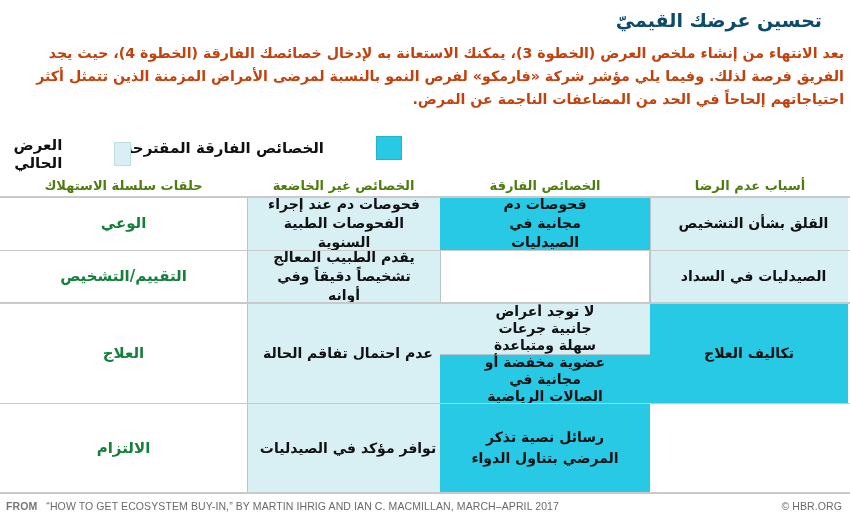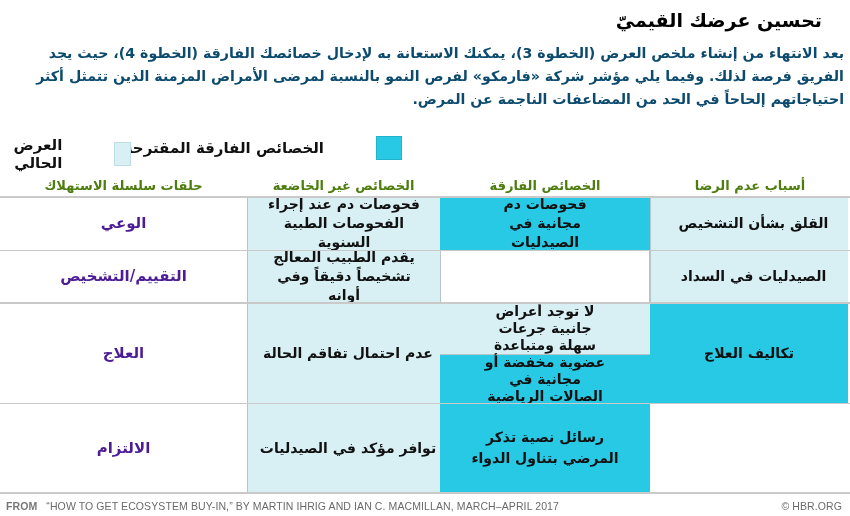--- a/index.html
+++ b/index.html
@@ -1,26 +1,26 @@
 <!DOCTYPE html>
 <html><head>
   <meta charset="utf-8">
   <style>
     * { box-sizing: border-box; margin: 0; padding: 0; }
     html, body { width: 850px; height: 516px; background: #ffffff; overflow: hidden; }
     body { font-family: "DejaVu Sans", sans-serif; color: #111; position: relative; }
 
     .title {
       position: absolute; right: 28px; top: 9px;
-      font-size: 19px; font-weight: bold; direction: rtl; color: #000000;
+      font-size: 19px; font-weight: bold; direction: rtl; color: #0c4a6e;
     }
     .intro {
       position: absolute; right: 6px; top: 42px; width: 840px;
       direction: rtl; text-align: right;
-      font-size: 14.2px; line-height: 23px; font-weight: bold; color: #0c4a6e;
+      font-size: 14.2px; line-height: 23px; font-weight: bold; color: #c2410c;
     }
 
     .legend { position: absolute; top: 136px; right: 0; width: 850px; height: 26px; direction: rtl; }
     .legend-item { position: absolute; top: 0; display: flex; align-items: center; direction: rtl; gap: 44px; }
     .legend-item .swatch { width: 26px; height: 24px; margin-left: 8px; }
     .legend-item .label { font-size: 15px; font-weight: bold; color: #111; }
     .legend-proposed { right: 448px; }
     .legend-current { right: 719px; }
     .sw-proposed { background: #27c9e4; border: 1px solid #1fb3cc; }
     .sw-current { background: #d8f0f4; border: 1px solid #bcdde3; }
@@ -37,21 +37,21 @@
       position: absolute; left: 0; width: 850px; height: 2px; background: #c9c9c9;
     }
     .cell {
       position: absolute; display: flex; align-items: center; justify-content: center;
       text-align: center; direction: rtl;
       font-size: 14px; font-weight: bold; line-height: 19px; color: #111;
     }
     .cell.current { background: #d8f0f4; }
     .cell.proposed { background: #27c9e4; }
     .cell.empty { background: #ffffff; }
-    .cell.stage { color: #4c1d95; font-size: 15px; }
+    .cell.stage { color: #15803d; font-size: 15px; }
     .cell.bl { border-left: 1px solid #b8c6c9; padding-left: 8px; }
     .cell.br { border-right: 1px solid #b8c6c9; }
     .cell.bb { border-bottom: 1px solid #b8c6c9; }
 
     .footer {
       position: absolute; left: 6px; top: 500px; width: 840px; height: 14px;
       font-family: "Liberation Sans", sans-serif; font-size: 10.5px; color: #6a6a6a;
       letter-spacing: 0.1px;
     }
     .footer .from { font-weight: bold; color: #777; margin-right: 6px; }

